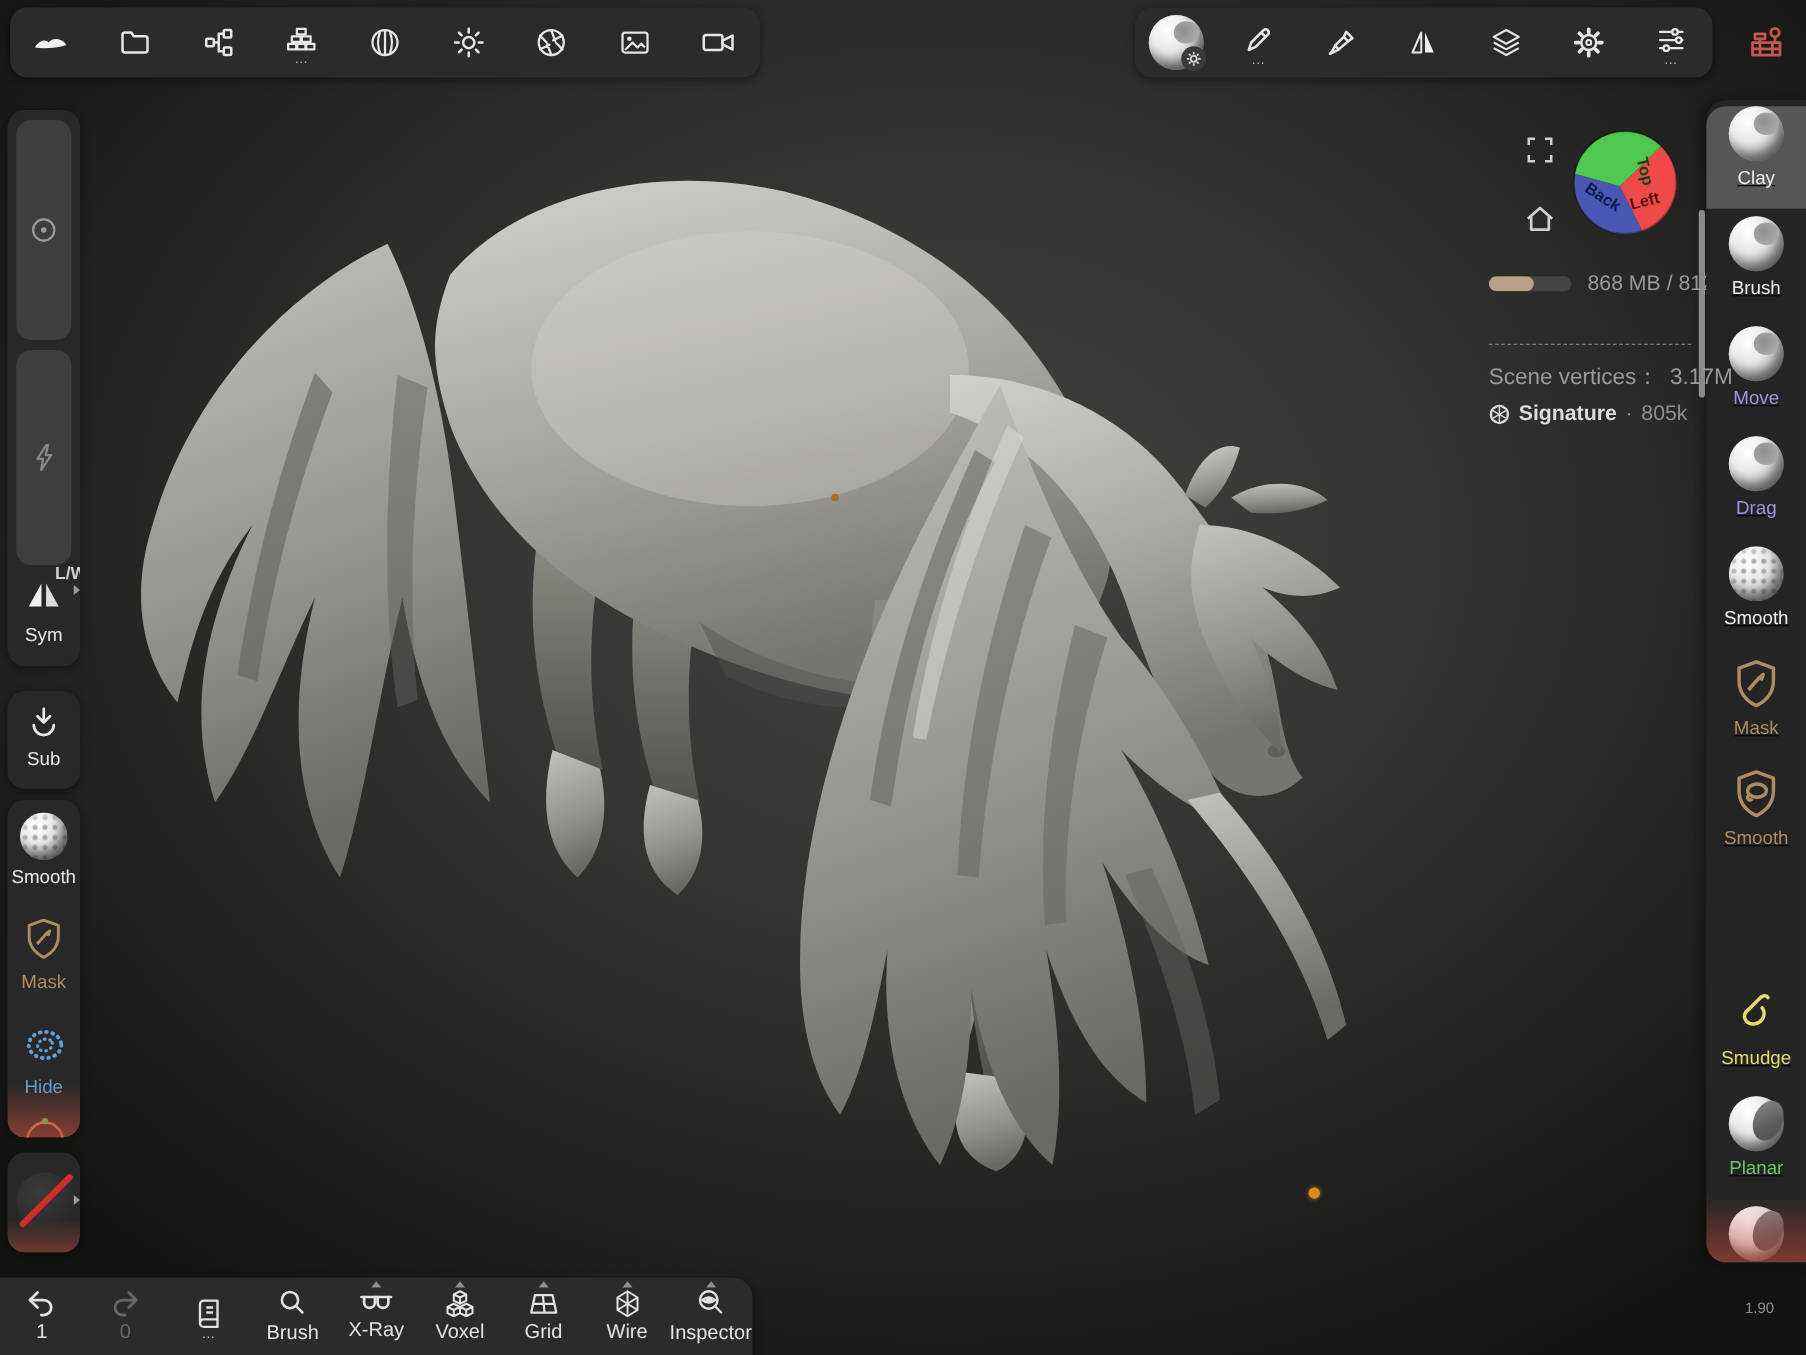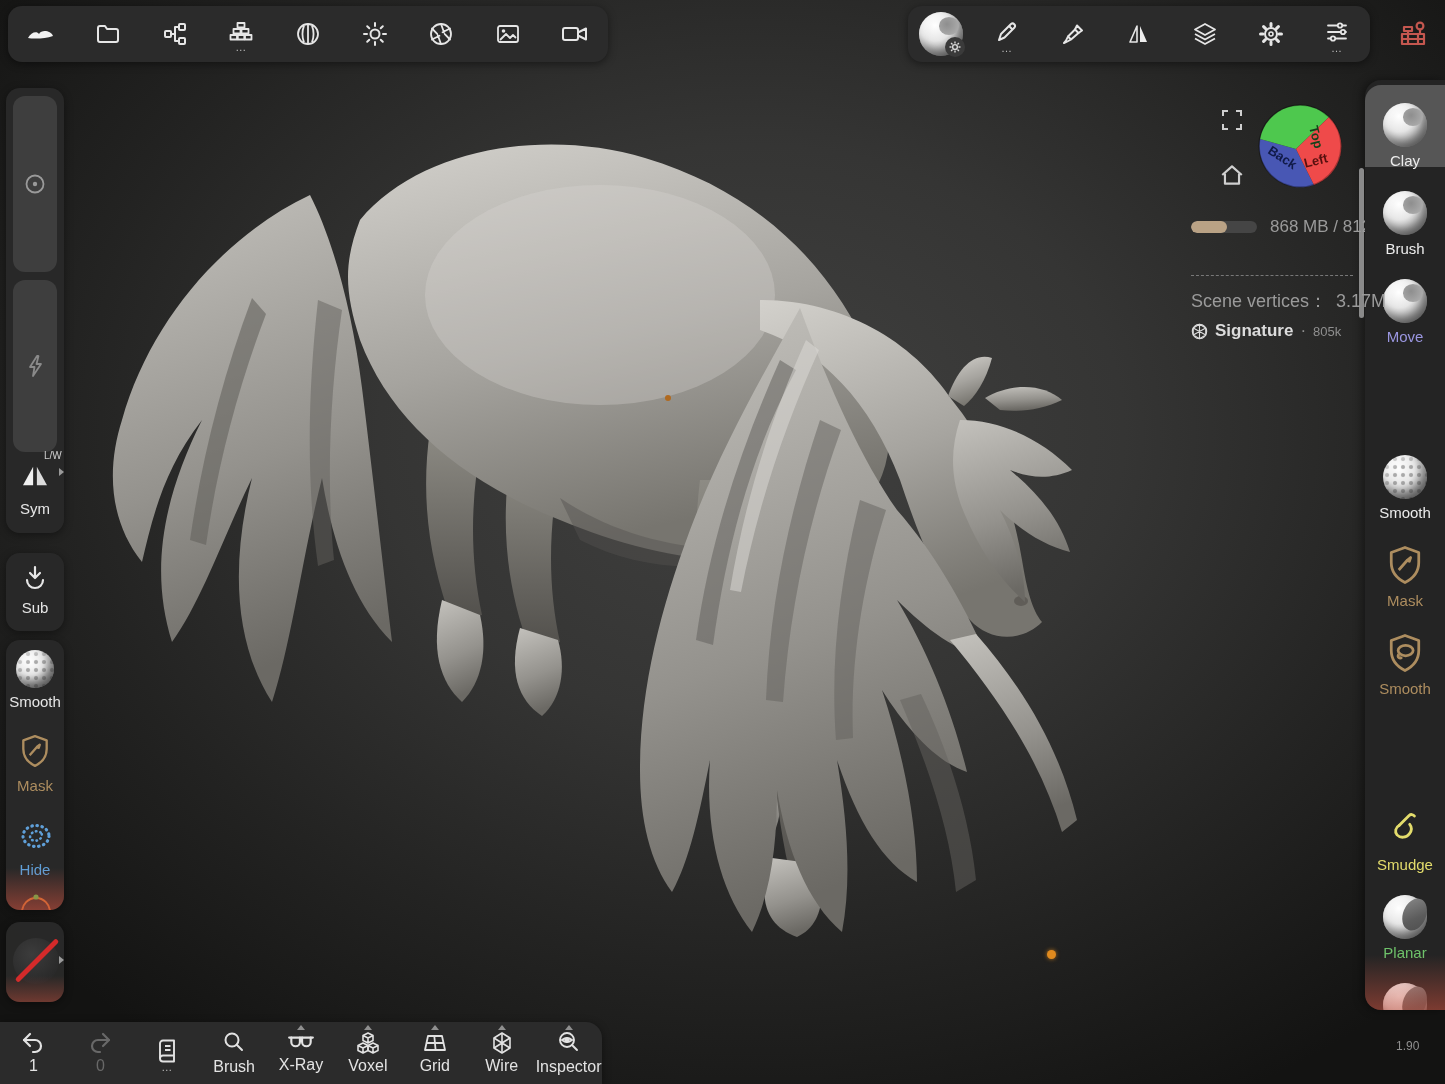--- a/index.html
+++ b/index.html
@@ -21,21 +21,21 @@
   .ball.dent::after{content:"";position:absolute;width:46%;height:40%;right:8%;top:12%;border-radius:50%;
     background:radial-gradient(circle at 40% 40%, #8e8e8e, #a8a8a8 70%, rgba(170,170,170,0));}
   .ball.rough{background-image:radial-gradient(rgba(95,95,95,.5) 1.4px, rgba(0,0,0,0) 2.6px),
     radial-gradient(circle at 36% 30%, #ffffff, #e6e6e6 38%, #a2a2a2 72%, #6f6f6f 96%);
     background-size:8px 8px,100% 100%;}
   .ball.paintball{background:radial-gradient(circle at 44% 36%, #f6ae42 0 43%, rgba(0,0,0,0) 45%),
     radial-gradient(circle at 36% 30%, #ffffff, #e6e6e6 38%, #a2a2a2 72%, #6f6f6f 96%);}
   .ball.planarball::after{content:"";position:absolute;width:52%;height:76%;right:2%;top:6%;border-radius:50%;
     transform:rotate(22deg);background:linear-gradient(135deg,#8a8a8a,#5c5c5c 60%,#4e4e4e);}
   
-  .tool-item{position:absolute;left:0;width:80px;height:88px;display:flex;flex-direction:column;align-items:center;padding-top:18px;box-sizing:border-box;}
+  .tool-item{position:absolute;left:0;width:80px;height:88px;display:flex;flex-direction:column;align-items:center;padding-top:0;box-sizing:border-box;text-decoration:underline;}
   .tool-item .tl{font-size:15px;margin-top:5px;color:#e8e8e8;}
   
   .lpanel{background:rgba(41,41,41,.95);border-radius:14px;box-shadow:0 2px 8px rgba(0,0,0,.4);overflow:hidden;}
   .ltrack{position:absolute;left:7px;width:44px;border-radius:12px;background:rgba(66,66,66,.85);display:flex;align-items:center;justify-content:center;}
   .llabel{position:absolute;width:100%;text-align:center;font-size:15px;color:#e6e6e6;}
   .caret{position:absolute;top:3px;left:50%;transform:translateX(-50%);width:0;height:0;
     border-left:4px solid transparent;border-right:4px solid transparent;border-bottom:5px solid #8f8f8f;}
   .blabel{font-size:16px;color:#e3e3e3;margin-top:2px;}
   .statstxt{color:#9a9a9a;font-size:17px;}
 </style>
@@ -268,20 +268,24 @@
     <span class="tl" style="color: rgb(236, 236, 236);">Clay</span>
   </div>
   <div class="tool-item" style="top:181px;">
     <span class="ball dent" style="width:44px;height:44px;"></span>
     <span class="tl" style="color: rgb(154, 150, 224);">Move</span>
   </div>
   <div class="tool-item" style="top:93px;">
     <span class="ball dent" style="width:44px;height:44px;"></span>
     <span class="tl" style="color: rgb(236, 236, 236);">Brush</span>
   </div>
+  <div class="tool-item" style="top:269px;">
+    <span class="ball dent" style="width:44px;height:44px;"></span>
+    <span class="tl" style="color: rgb(154, 150, 224);">Drag</span>
+  </div>
   <div class="tool-item" style="top:357px;">
     <span class="ball rough" style="width:44px;height:44px;"></span>
     <span class="tl" style="color: rgb(236, 236, 236);">Smooth</span>
   </div>
   <div class="tool-item" style="top:445px;">
     <span class="icon">
       <svg width="40" height="44" viewBox="0 0 32 34" fill="none" stroke="#ad8d5f" stroke-width="2.2" stroke-linejoin="round">
           <path d="M16,3 L27,7 V15 C27,23 22,28 16,31 C10,28 5,23 5,15 V7 Z"></path>
           <path d="M11,21 L18,13 M18,13 l2.5,-2 -1,3 Z"></path>
         </svg>
@@ -352,41 +356,41 @@
   <span style="margin-left:4px;">3.17M</span>
 </div>
 <div class="abs" style="left:1191px;top:275px;width:162px;border-top:1.5px dashed #787878;"></div>
 <div class="abs" style="left:1191px;top:288px;display:flex;align-items:center;gap:7px;margin-top:33px;">
   <svg width="17" height="17" viewBox="0 0 18 18" fill="none" stroke="#dcdcdc" stroke-width="1.2">
       <circle cx="9" cy="9" r="7.6"></circle>
       <path d="M9,1.4 L15.6,5.2 V12.8 L9,16.6 L2.4,12.8 V5.2 Z M9,1.4 V16.6 M2.4,5.2 L15.6,12.8 M15.6,5.2 L2.4,12.8"></path>
     </svg>
   <span style="color:#dcdcdc;font-size:17px;font-weight:bold;">Signature</span>
   <span style="color:#8f8f8f;font-size:17px;">·</span>
-  <span style="color:#8f8f8f;font-size:13px;">805k</span>
+  <span style="color:#8f8f8f;font-size:17px;">805k</span>
 </div>
 
 <div class="lpanel abs" style="left:6px;top:88px;width:58px;height:445px;">
   <div class="ltrack" style="top:8px;height:176px;">
     <svg width="24" height="24" viewBox="0 0 24 24" fill="none" stroke="#9a9a9a" stroke-width="1.8">
         <circle cx="12" cy="12" r="8.5"></circle>
         <circle cx="12" cy="12" r="2.2" fill="#9a9a9a" stroke="none"></circle>
       </svg>
   </div>
   <div class="ltrack" style="top:192px;height:172px;">
     <svg width="24" height="26" viewBox="0 0 24 26" fill="none" stroke="#8a8a8a" stroke-width="1.8" stroke-linejoin="round">
         <path d="M14,3 L7,14 h4.5 L10,23 L18,11 h-4.5 L15.5,3 Z"></path>
       </svg>
   </div>
   <div class="abs" style="left:0;top:368px;width:58px;height:40px;display:flex;align-items:center;justify-content:center;">
     <svg width="32" height="24" viewBox="0 0 34 26">
         <path d="M15,3 L4,23 H15 Z" fill="#f0f0f0"></path>
         <path d="M19,3 L30,23 H19 Z" fill="#dcdcdc"></path>
       </svg>
-    <span class="abs" style="left:38px;top:-6px;font-size:10px;color:#cfcfcf;font-weight:normal;">L/W</span>
+    <span class="abs" style="left:38px;top:-6px;font-size:14px;color:#cfcfcf;font-weight:bold;">L/W</span>
     <span class="abs" style="left:53px;top:12px;width:0;height:0;border-top:4px solid transparent;border-bottom:4px solid transparent;border-left:5px solid #9a9a9a;"></span>
   </div>
   <span class="llabel" style="top:412px;">Sym</span>
 </div>
 
 <div class="lpanel abs" style="left:6px;top:553px;width:58px;height:78px;">
   <div class="abs" style="left:0;top:8px;width:58px;height:34px;display:flex;align-items:center;justify-content:center;">
     <svg width="30" height="30" viewBox="0 0 30 30" fill="none" stroke="#e6e6e6" stroke-width="2.2" stroke-linecap="round" stroke-linejoin="round">
         <path d="M15,4 V14 M10,10 L15,15 L20,10"></path>
         <path d="M7,17 a8,8 0 0 0 16,0"></path>

